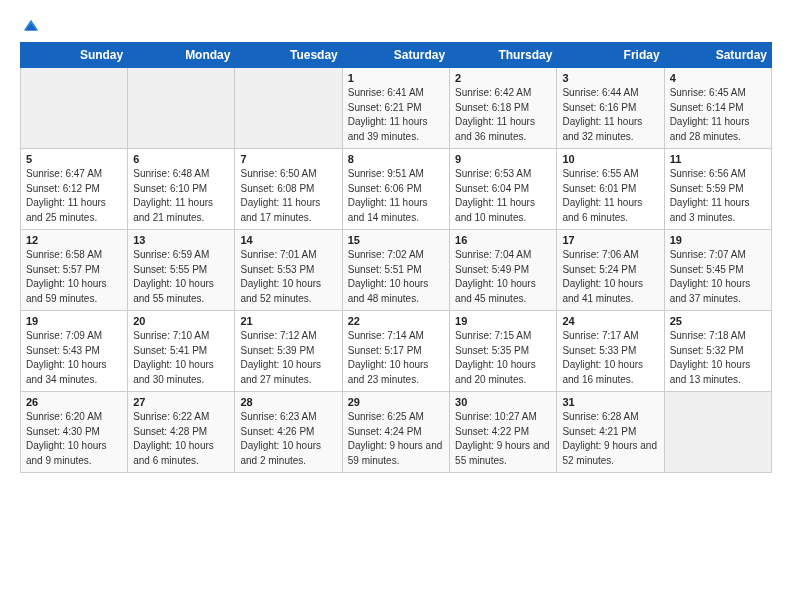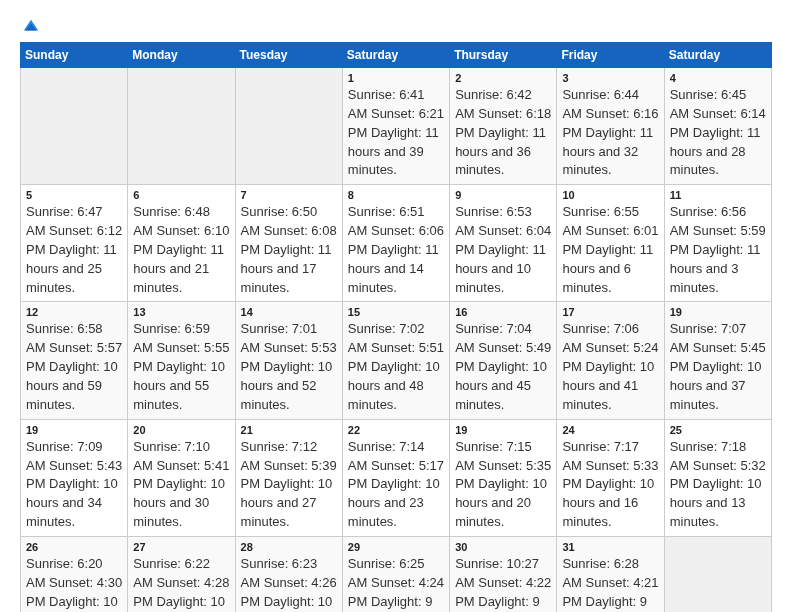--- a/index.html
+++ b/index.html
@@ -61,21 +61,21 @@
       width: 100%;
       border-collapse: collapse;
       border: 1px solid #ccc;
     }
     .calendar th {
       background: #1565c0;
       color: #fff;
       font-size: 12px;
       font-weight: bold;
       padding: 5px 4px;
-      text-align: left;
+      text-align: right;
       border: 1px solid #1565c0;
     }
     .calendar td {
       border: 1px solid #ccc;
       vertical-align: top;
       padding: 4px 5px;
       width: 108px;
       height: 80px;
       font-size: 9.5px;
       color: #333;
@@ -84,21 +84,21 @@
     .calendar td.empty {
       background: #f5f5f5;
     }
     .day-num {
       font-size: 11px;
       font-weight: bold;
       margin-bottom: 2px;
       color: #222;
     }
     .day-info {
-      font-size: 13px;
+      font-size: 10px;
       line-height: 1.45;
       color: #333;
     }
     .row-shade td {
       background: #f9f9f9;
     }
     .row-shade td.empty {
       background: #f0f0f0;
     }
   </style>
@@ -186,21 +186,21 @@
           </td>
           <td>
             <div class="day-num">7</div>
             <div class="day-info">Sunrise: 6:50 AM
 Sunset: 6:08 PM
 Daylight: 11 hours
 and 17 minutes.</div>
           </td>
           <td>
             <div class="day-num">8</div>
-            <div class="day-info">Sunrise: 6:51 AM
+            <div class="day-info">Sunrise: 9:51 AM
 Sunset: 6:06 PM
 Daylight: 11 hours
 and 14 minutes.</div>
           </td>
           <td>
             <div class="day-num">9</div>
             <div class="day-info">Sunrise: 6:53 AM
 Sunset: 6:04 PM
 Daylight: 11 hours
 and 10 minutes.</div>

